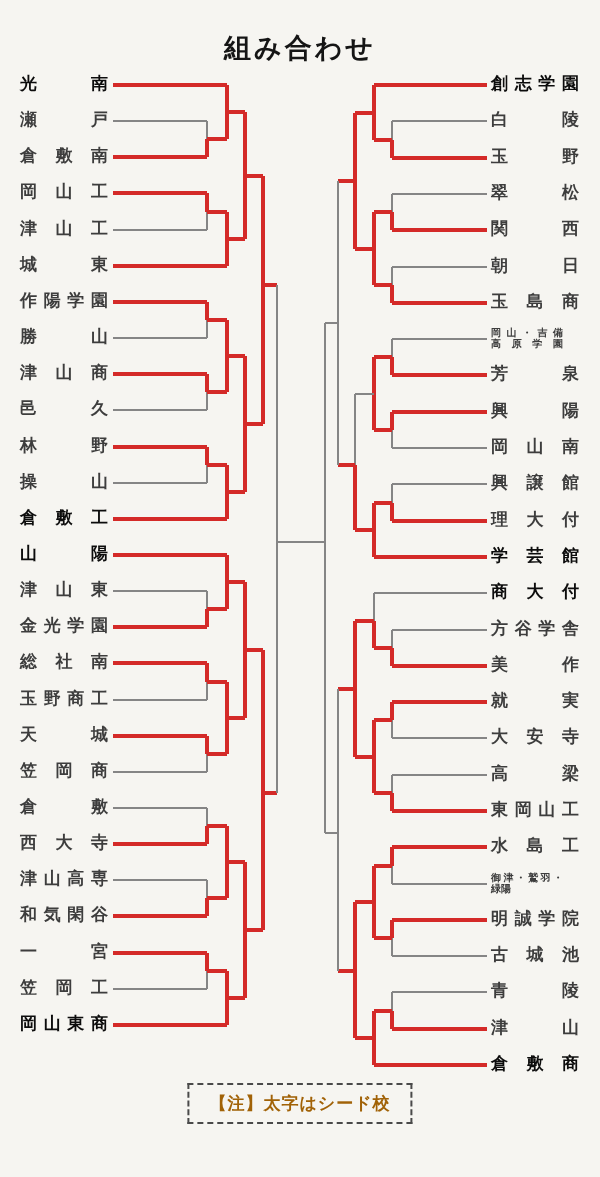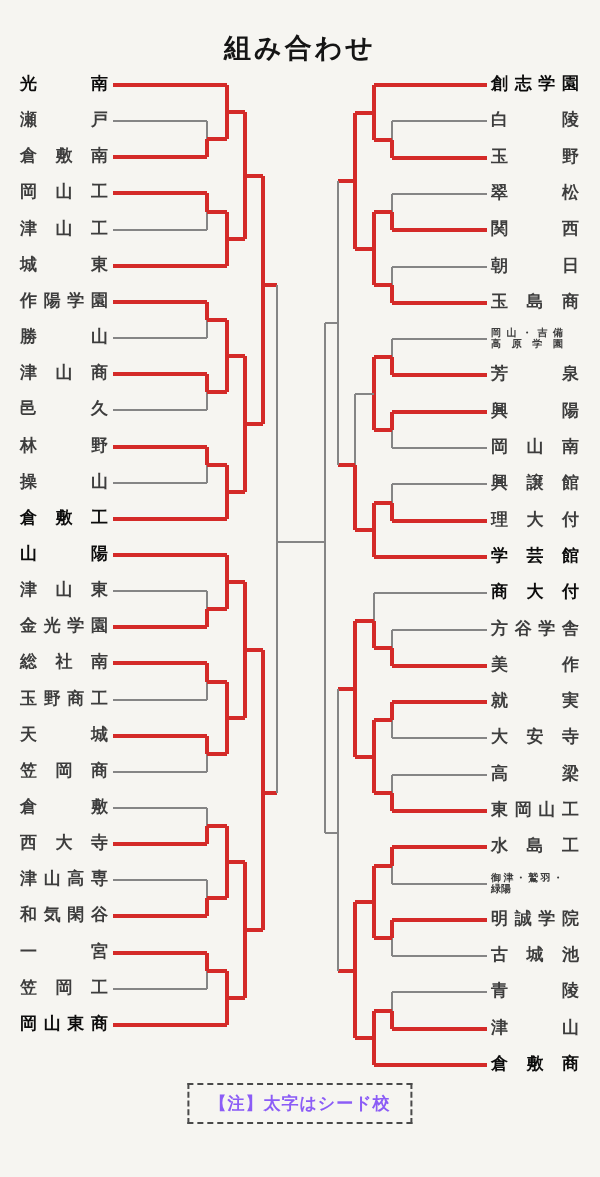--- a/index.html
+++ b/index.html
@@ -24,21 +24,21 @@
     font-size:17px;font-weight:600;color:#3d3d3d;line-height:20px;white-space:nowrap;
   }
   .team.seed{font-weight:900;color:#0c0c0c;}
   .team.smallname{display:block;font-size:10px;line-height:11px;font-weight:600;}
   .smallline{display:flex;justify-content:space-between;width:72px;}
   .smallline.noj{display:block;font-family:Liberation Serif, serif;}
   .note-box{
     position:absolute;top:1083px;left:50%;transform:translateX(-50%);
     border:2px dashed #4a4a4a;padding:7px 20px;background:#f6f5f1;
   }
-  .note-text{font-size:17px;font-weight:700;color:#8b5cf6;letter-spacing:1px;white-space:nowrap;}
+  .note-text{font-size:17px;font-weight:700;color:#a16207;letter-spacing:1px;white-space:nowrap;}
 </style>
 </head>
 <body>
 
 <div class="canvas">
   <div class="title-row">
     <div class="title-bar bar-l"></div>
     <h1 class="page-title">組み合わせ</h1>
     <div class="title-bar bar-r"></div>
   </div>

